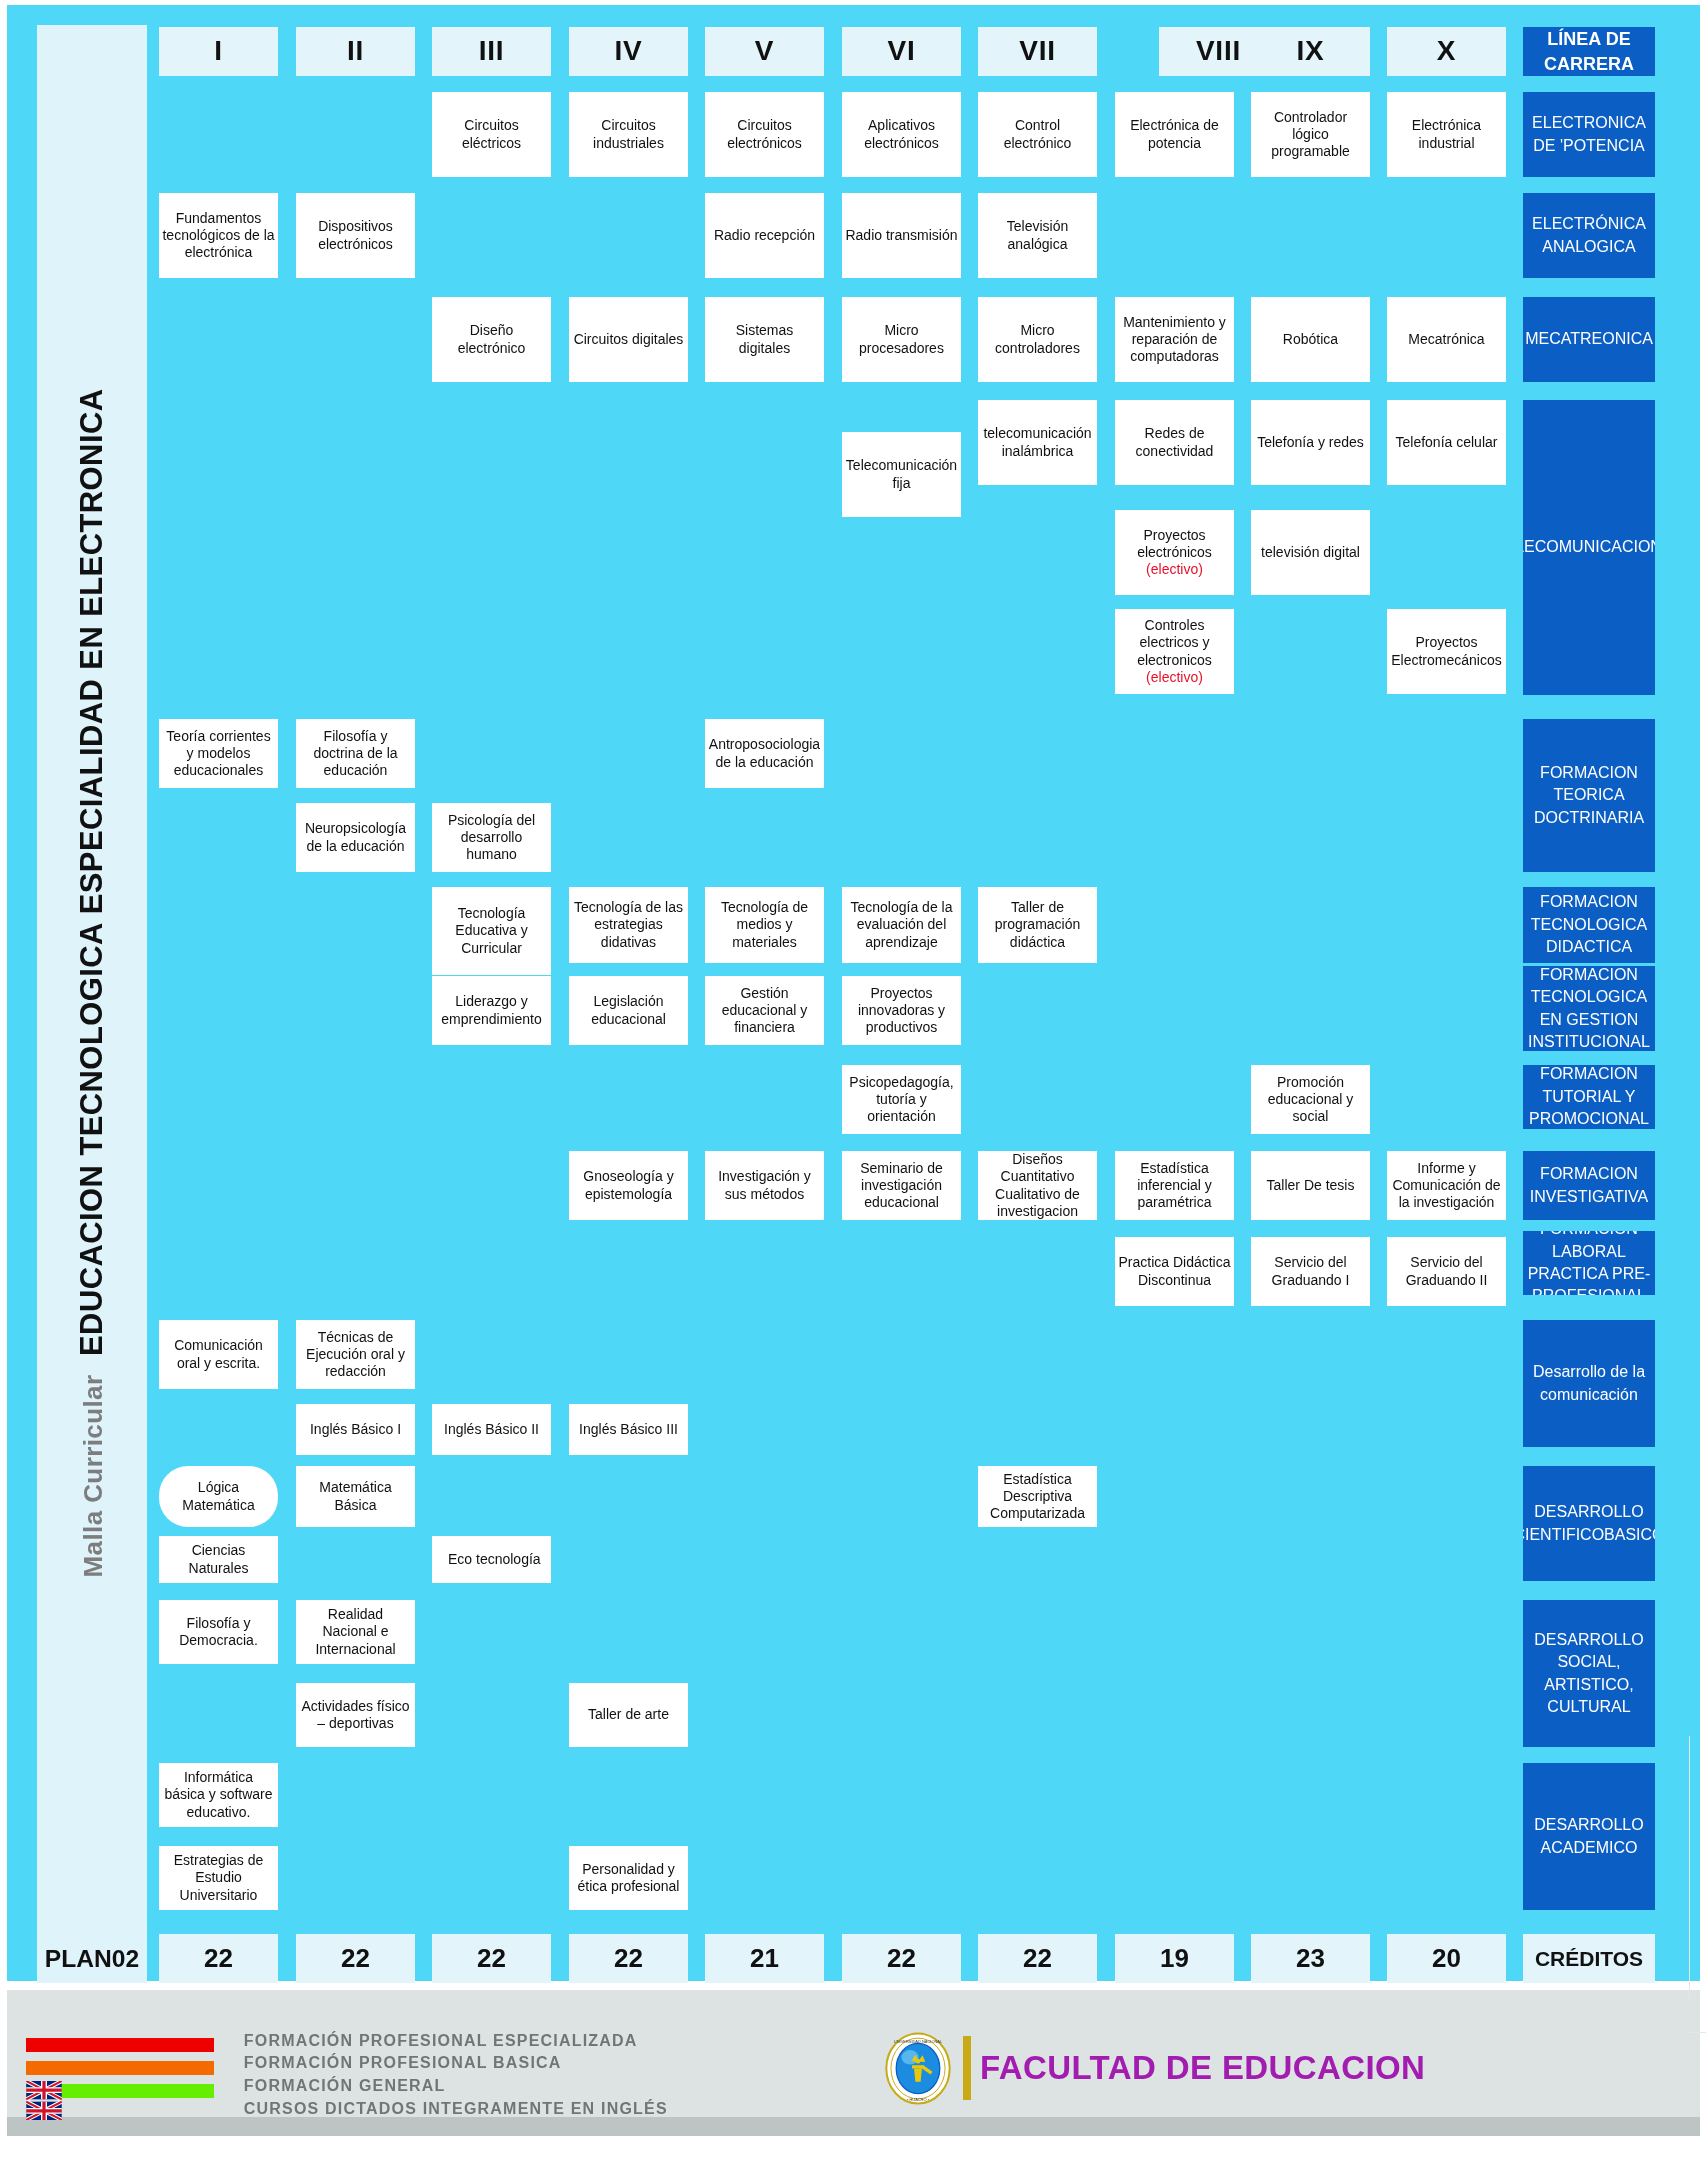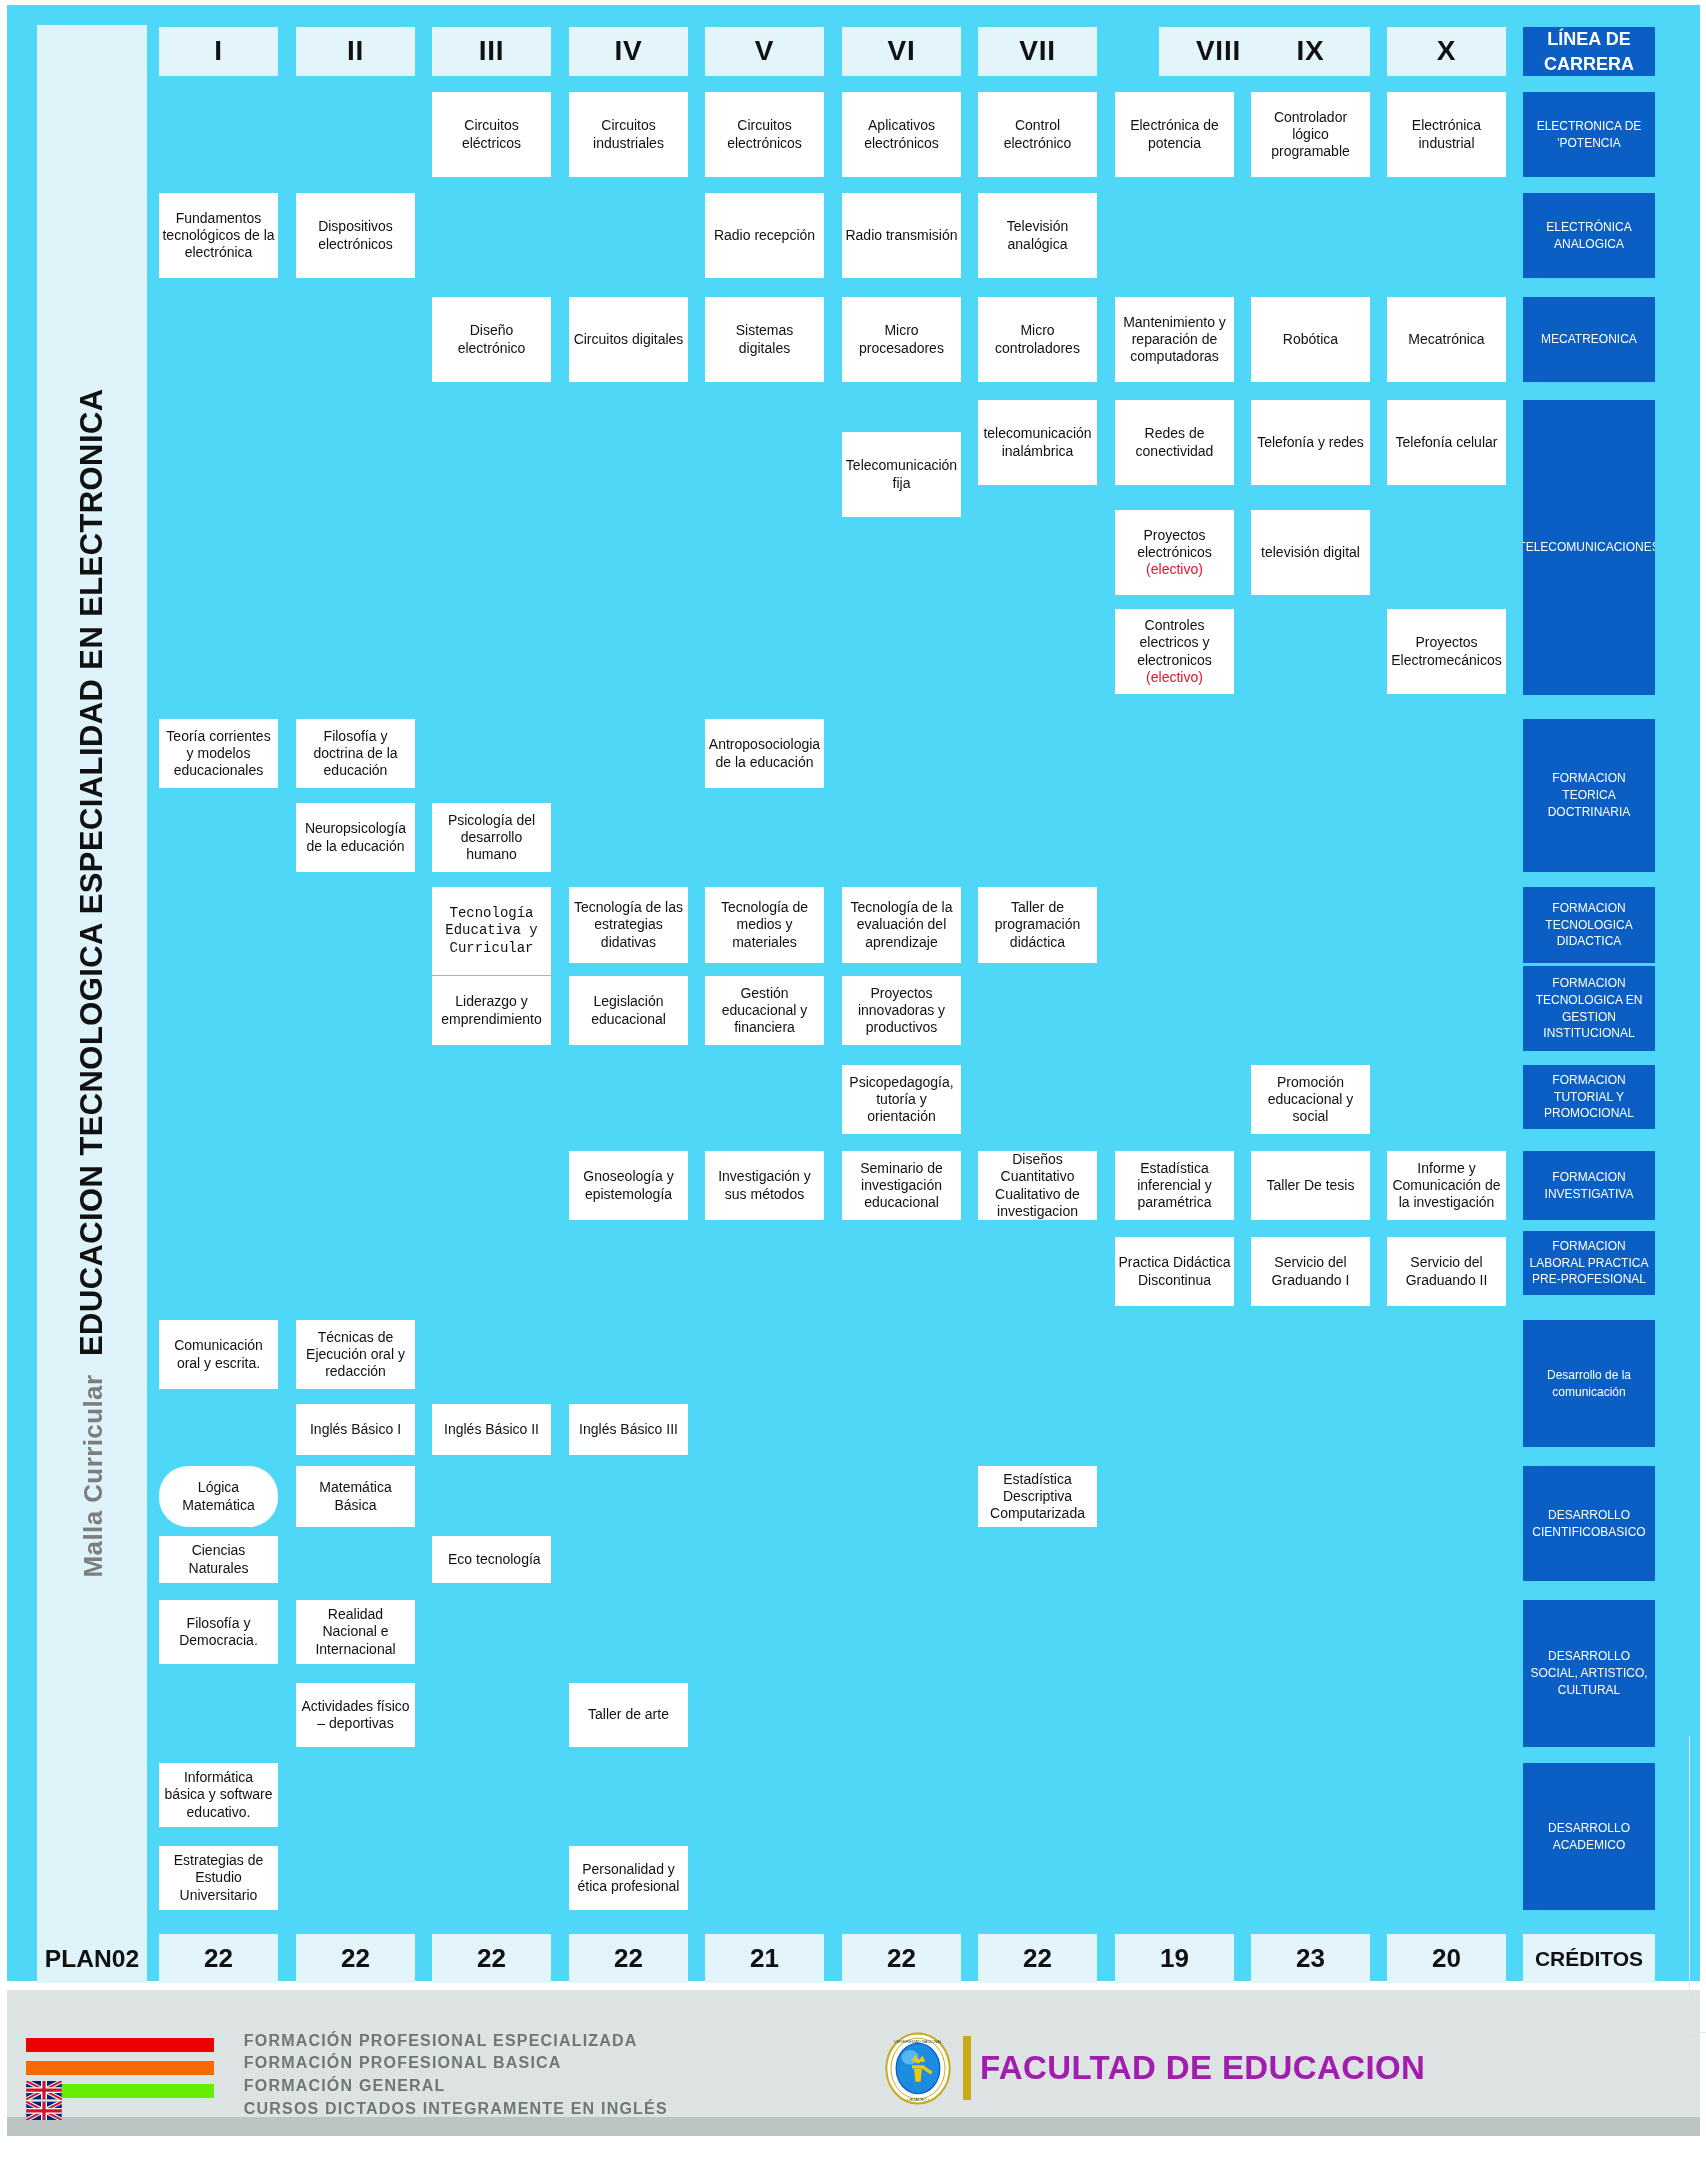--- a/index.html
+++ b/index.html
@@ -77,21 +77,21 @@
   .line-hdr {
     background: #0B5FC4;
     color: #ffffff;
     font-weight: bold;
     font-size: 18px;
     line-height: 1.35;
   }
   .line-box {
     background: #0B5FC4;
     color: #ffffff;
-    font-size: 12px;
+    font-size: 16px;
     line-height: 1.4;
     padding: 1.7px 3.4px;
   }
 
   
   #footer {
     position: absolute; left: 6.8px; top: 1990px;
     width: 1693px; height: 127px;
     background: #DDE3E3;
   }
@@ -270,21 +270,21 @@
       </div>
       <div class="cell course" style="left: 705px; top: 719px; width: 119px; height: 69px;">
         <span>Antroposociologia de la educación</span>
       </div>
       <div class="cell course" style="left: 296px; top: 803px; width: 119px; height: 69px;">
         <span>Neuropsicología de la educación</span>
       </div>
       <div class="cell course" style="left: 432px; top: 803px; width: 119px; height: 69px;">
         <span>Psicología del desarrollo humano</span>
       </div>
-      <div class="cell course" style="left: 432px; top: 887px; width: 119px; height: 88px; font-family: Liberation Mono, monospace;">
+      <div class="cell course" style="left: 432px; top: 887px; width: 119px; height: 88px;">
         <span>Tecnología Educativa y Curricular</span>
       </div>
       <div class="cell course" style="left: 569px; top: 887px; width: 119px; height: 76px;">
         <span>Tecnología de las estrategias didativas</span>
       </div>
       <div class="cell course" style="left: 705px; top: 887px; width: 119px; height: 76px;">
         <span>Tecnología de medios y materiales</span>
       </div>
       <div class="cell course" style="left: 842px; top: 887px; width: 119px; height: 76px;">
         <span>Tecnología de la evaluación del aprendizaje</span>

